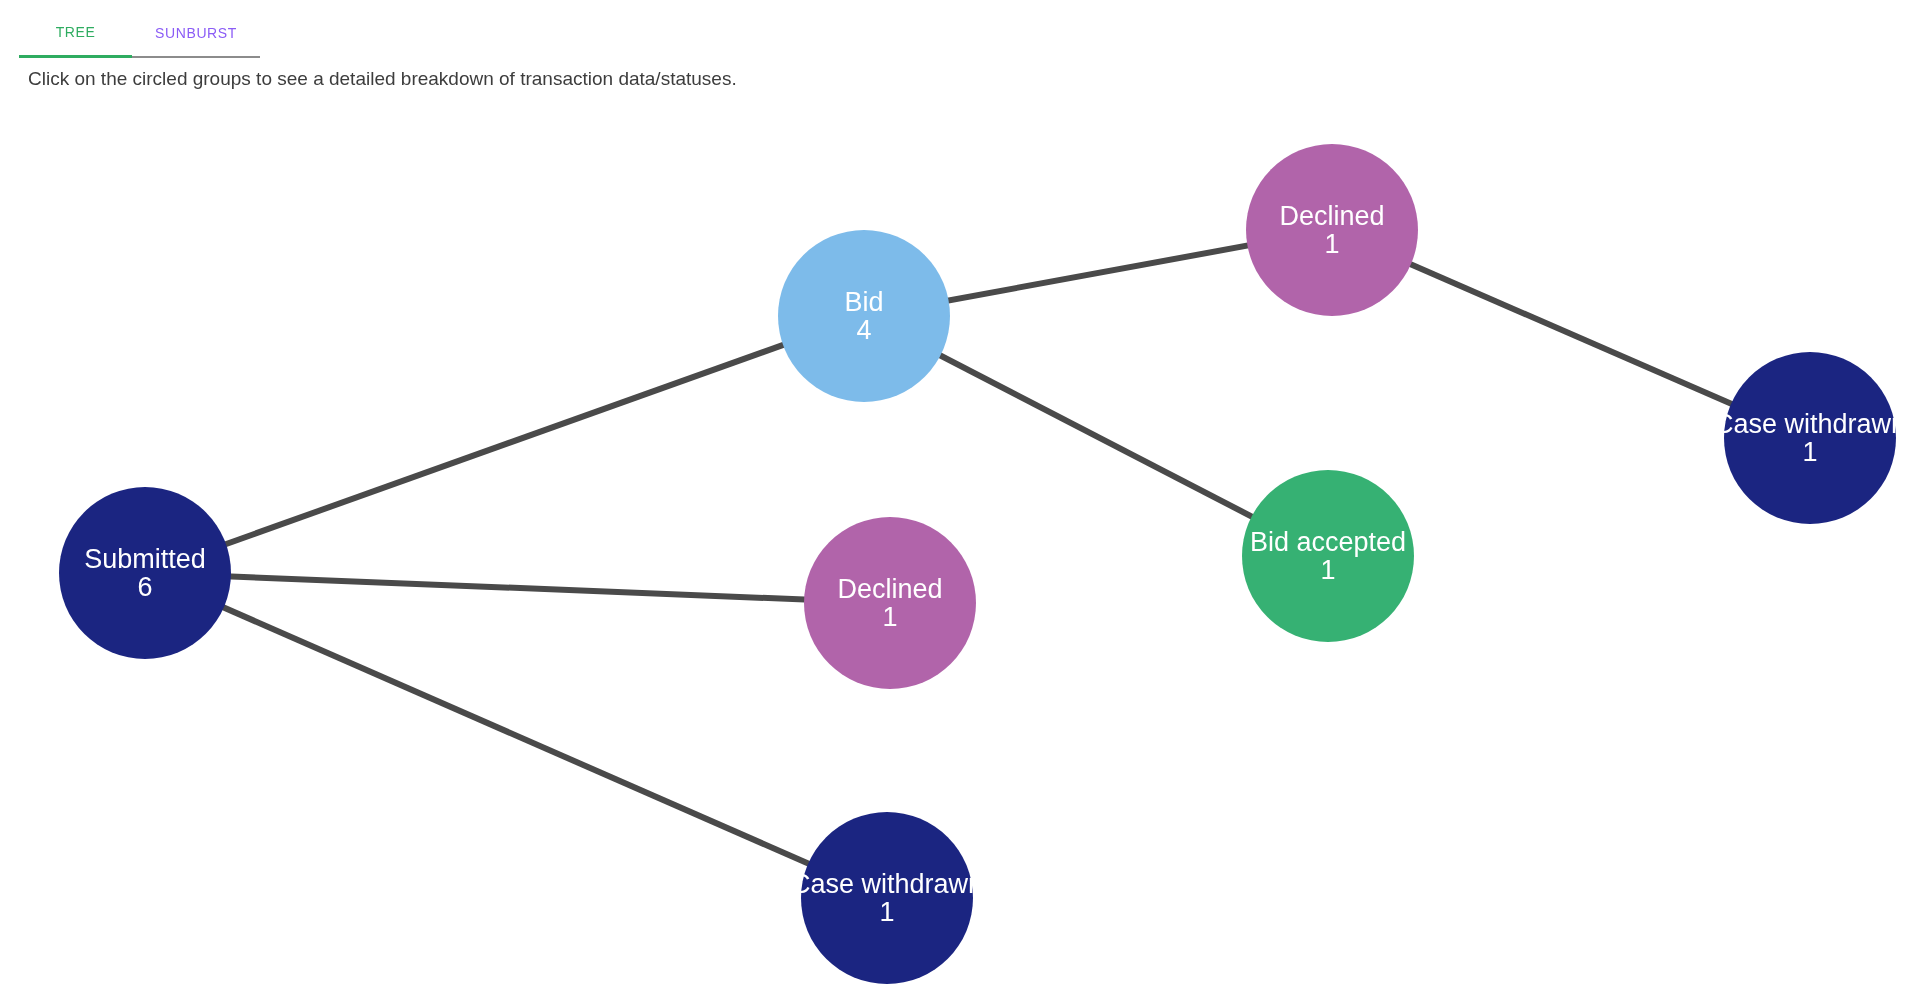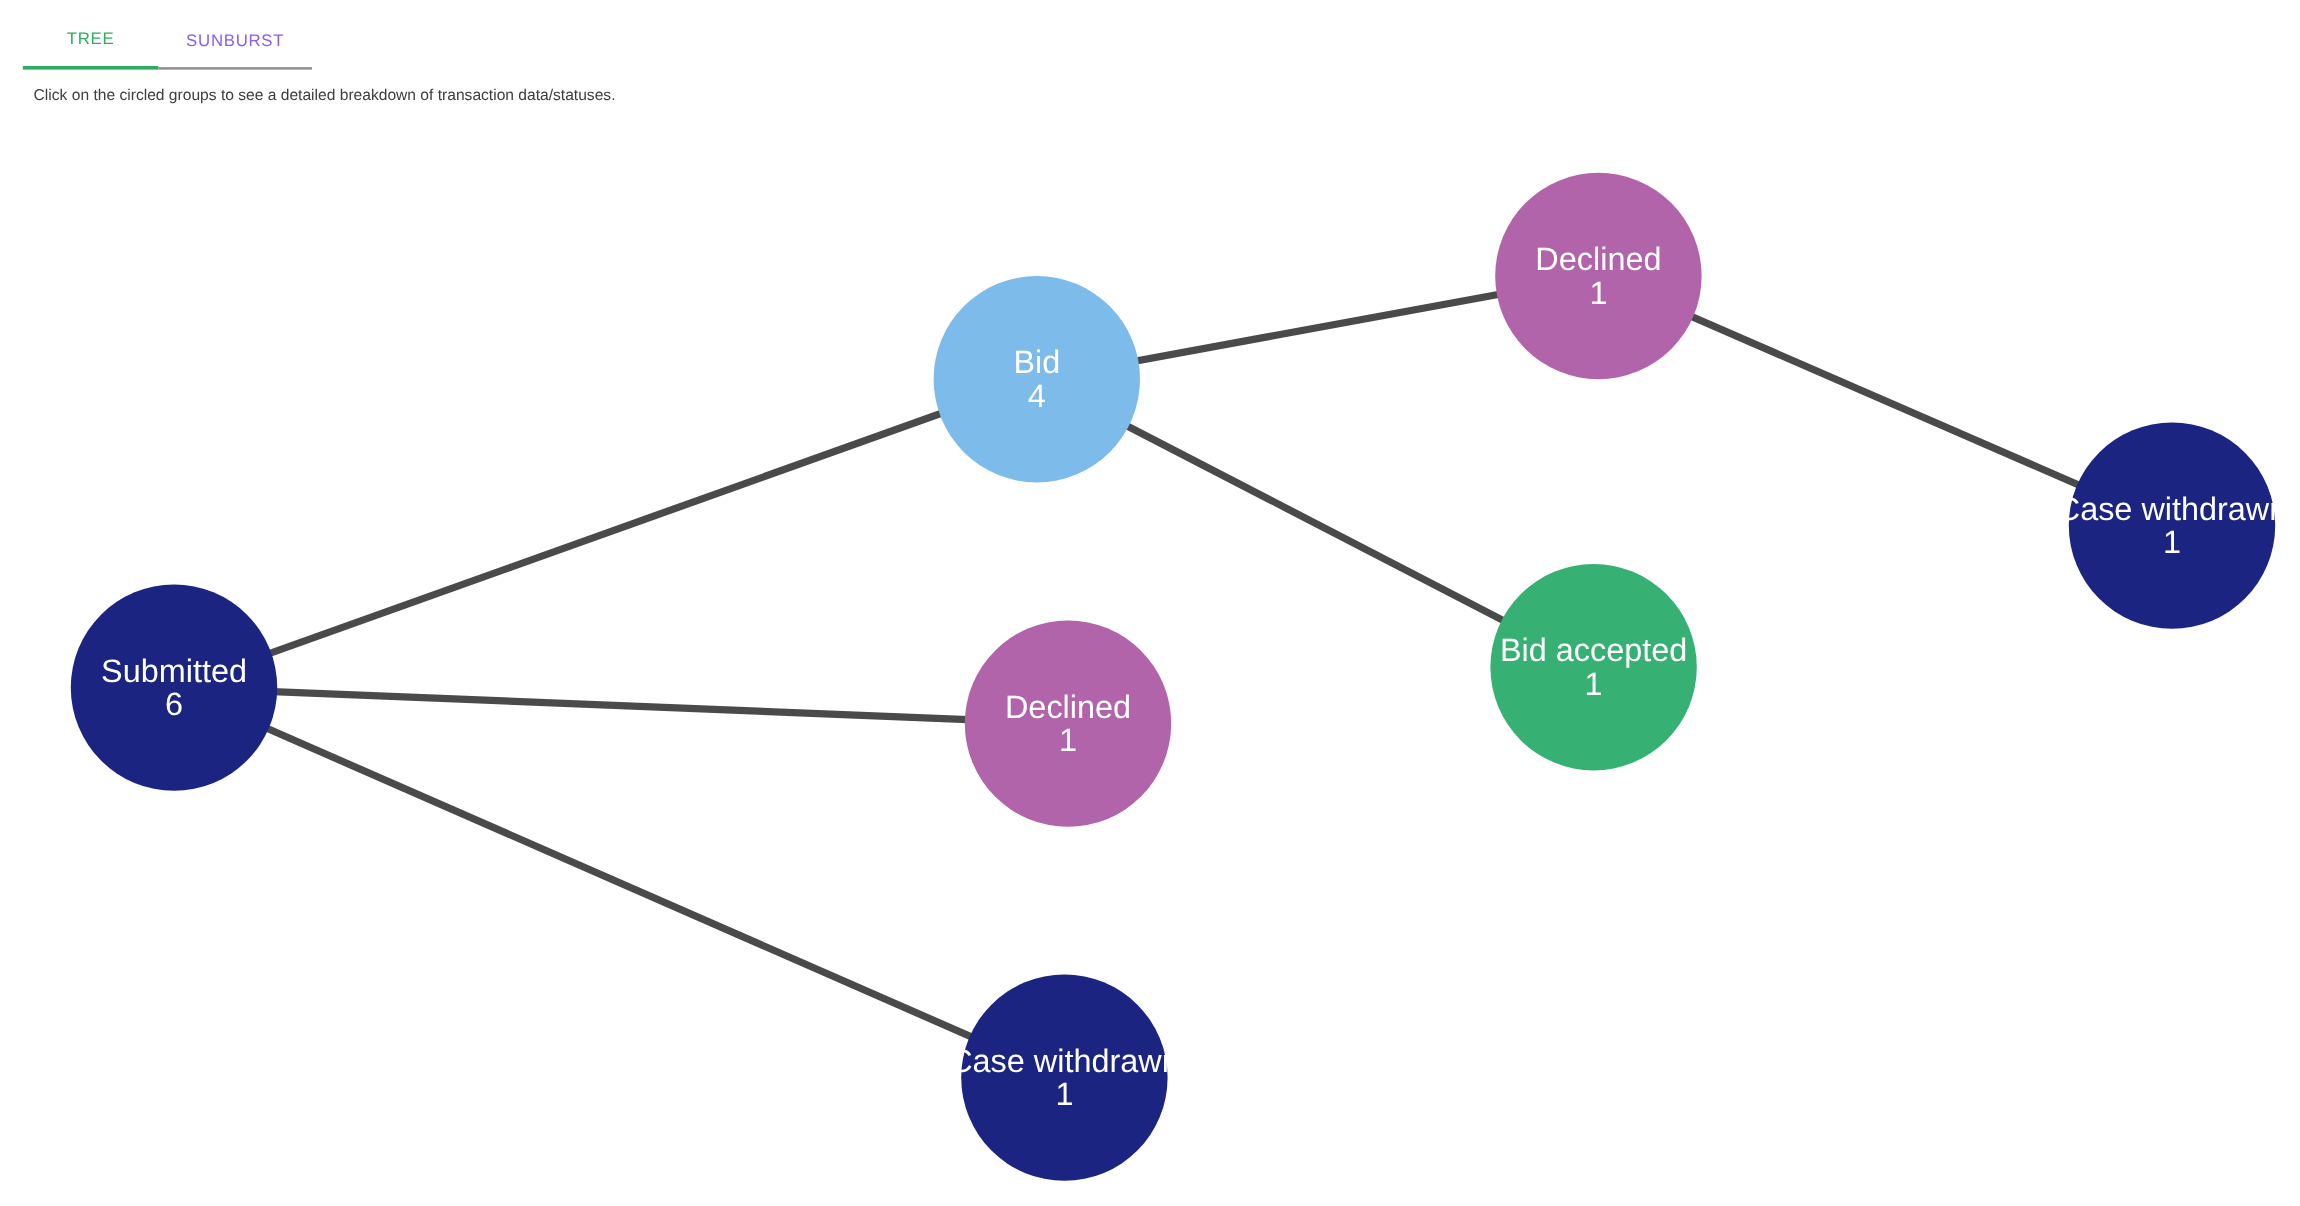--- a/index.html
+++ b/index.html
@@ -44,21 +44,21 @@
   .tab.active {
     color: #2eac60;
     border-bottom: 3px solid #2eac60;
   }
   
   .instruction {
     position: absolute;
     top: 68px;
     left: 28px;
     margin: 0;
-    font-size: 13px;
+    font-size: 19px;
     line-height: 22px;
     color: #3d3d3d;
     z-index: 2;
   }
   
   svg.tree {
     position: absolute;
     top: 0;
     left: 0;
     z-index: 1;

